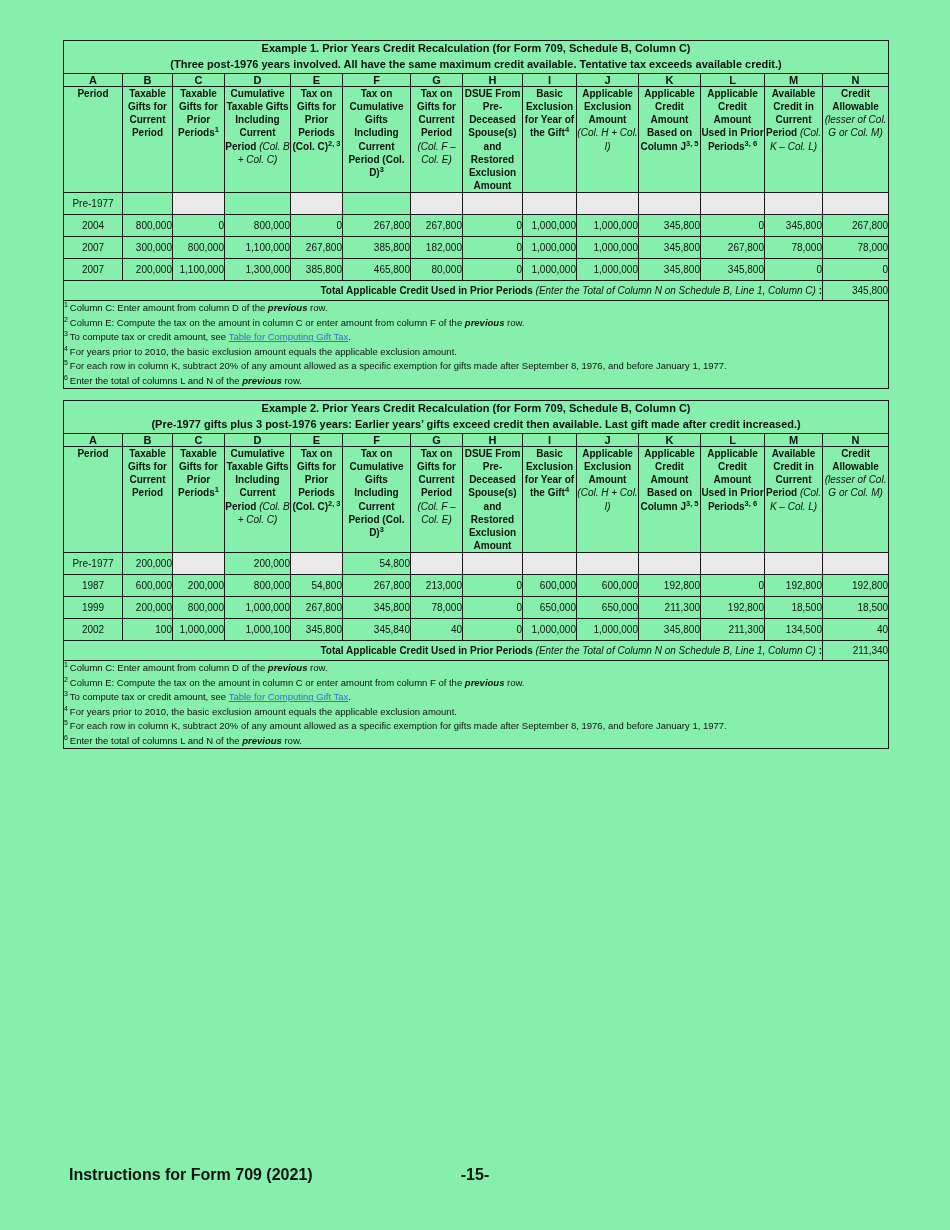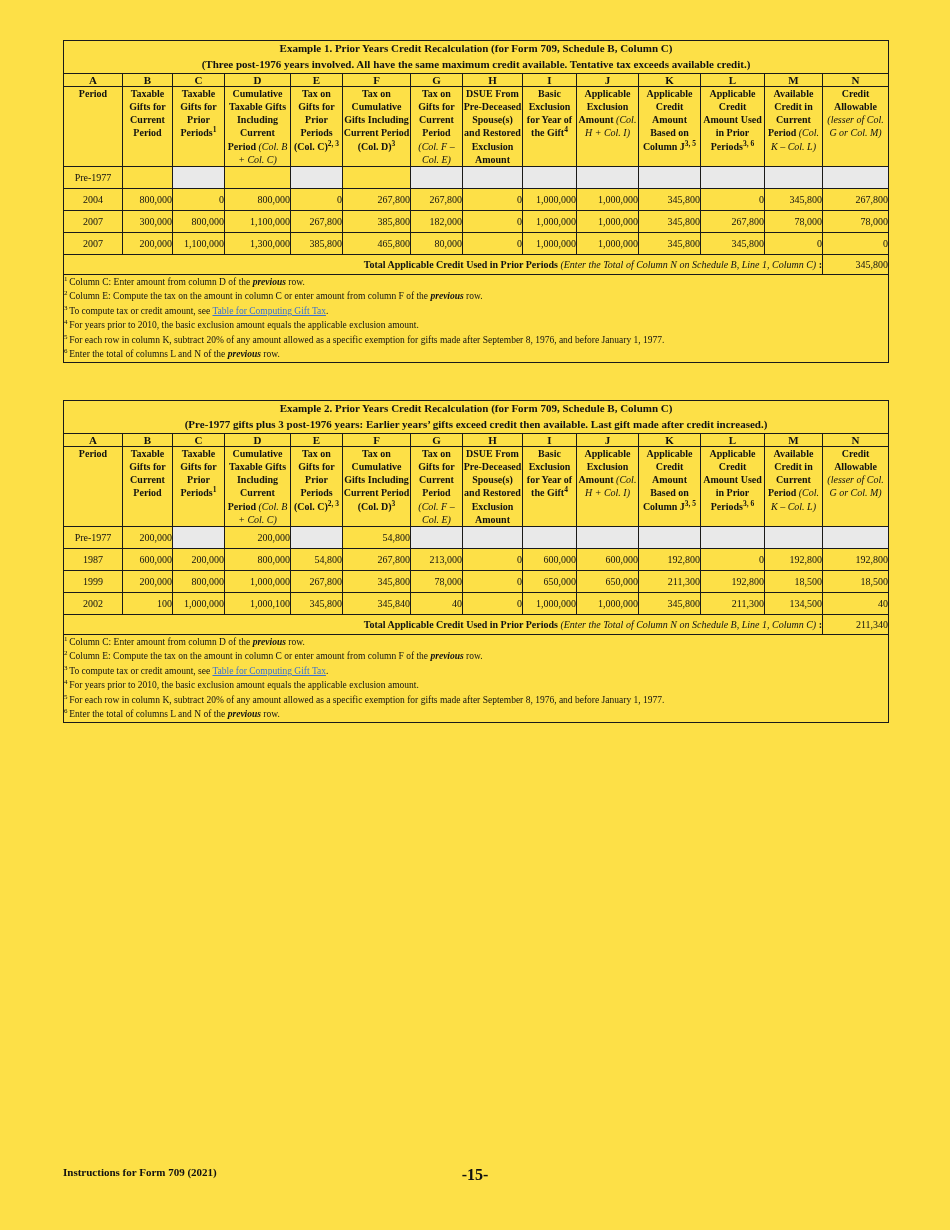--- a/index.html
+++ b/index.html
@@ -1,18 +1,18 @@
 <!DOCTYPE html>
 <html style="--shade: #e9e9e9; --link: #3a6fd1;"><head>
 <meta charset="utf-8">
 <style>
   html,body{margin:0;padding:0;background:#ffffff;}
   .page{
-    position:relative;width:950px;height:1230px;background:#fde047;
-    font-family:Liberation Serif, serif;color:#111;overflow:hidden;
+    position:relative;width:950px;height:1230px;background:#86efac;
+    font-family:Liberation Sans, sans-serif;color:#111;overflow:hidden;
   }
   .example-table{position:absolute;left:63px;width:825px;}
   #ex0{top:40px;}
   #ex1{top:400px;}
   table.grid{border-collapse:collapse;table-layout:fixed;width:825px;}
   table.grid td{border:1px solid #1a1a1a;padding:0;overflow:hidden;}
   .titlecell{text-align:center;font-weight:bold;font-size:11px;line-height:1.45;padding:4px 2px;}
   .letter{text-align:center;font-weight:bold;font-size:11px;padding:2px 0 3px 0;vertical-align:middle;}
   .hdr{text-align:center;font-size:10px;line-height:1.32;padding:4px 2px 8px 2px;vertical-align:top;}
   .hb{font-weight:bold;}
@@ -23,21 +23,21 @@
   .ncell{text-align:right;padding:2px 4px;}
   .shaded{background:var(--shade,#e9e9e9);}
   .total-label{font-size:10px;text-align:right;vertical-align:middle;padding:3px 5px;height:20px;box-sizing:border-box;}
   .total-value{font-size:10px;text-align:right;vertical-align:middle;padding:3px 4px;}
   .tb{font-weight:bold;}
   .ti{font-style:italic;}
   .footnotes{padding:5px 7px 9px 7px;font-size:9.5px;line-height:1.52;vertical-align:top;}
   .fn sup{font-size:7px;}
   .bi{font-weight:bold;font-style:italic;}
   .link{color:var(--link,#3a6fd1);text-decoration:underline;cursor:pointer;}
-  .footer-left{position:absolute;left:63px;top:1166px;font-weight:bold;font-size:11px;}
+  .footer-left{position:absolute;left:69px;top:1166px;font-weight:bold;font-size:16px;}
   .footer-center{position:absolute;left:0;top:1166px;width:950px;text-align:center;font-weight:bold;font-size:16px;}
 </style>
 </head>
 <body>
 
 <div class="page">
   <div class="example-table" id="ex0">
       <table class="grid">
         <colgroup>
           <col style="width: 59px;">

